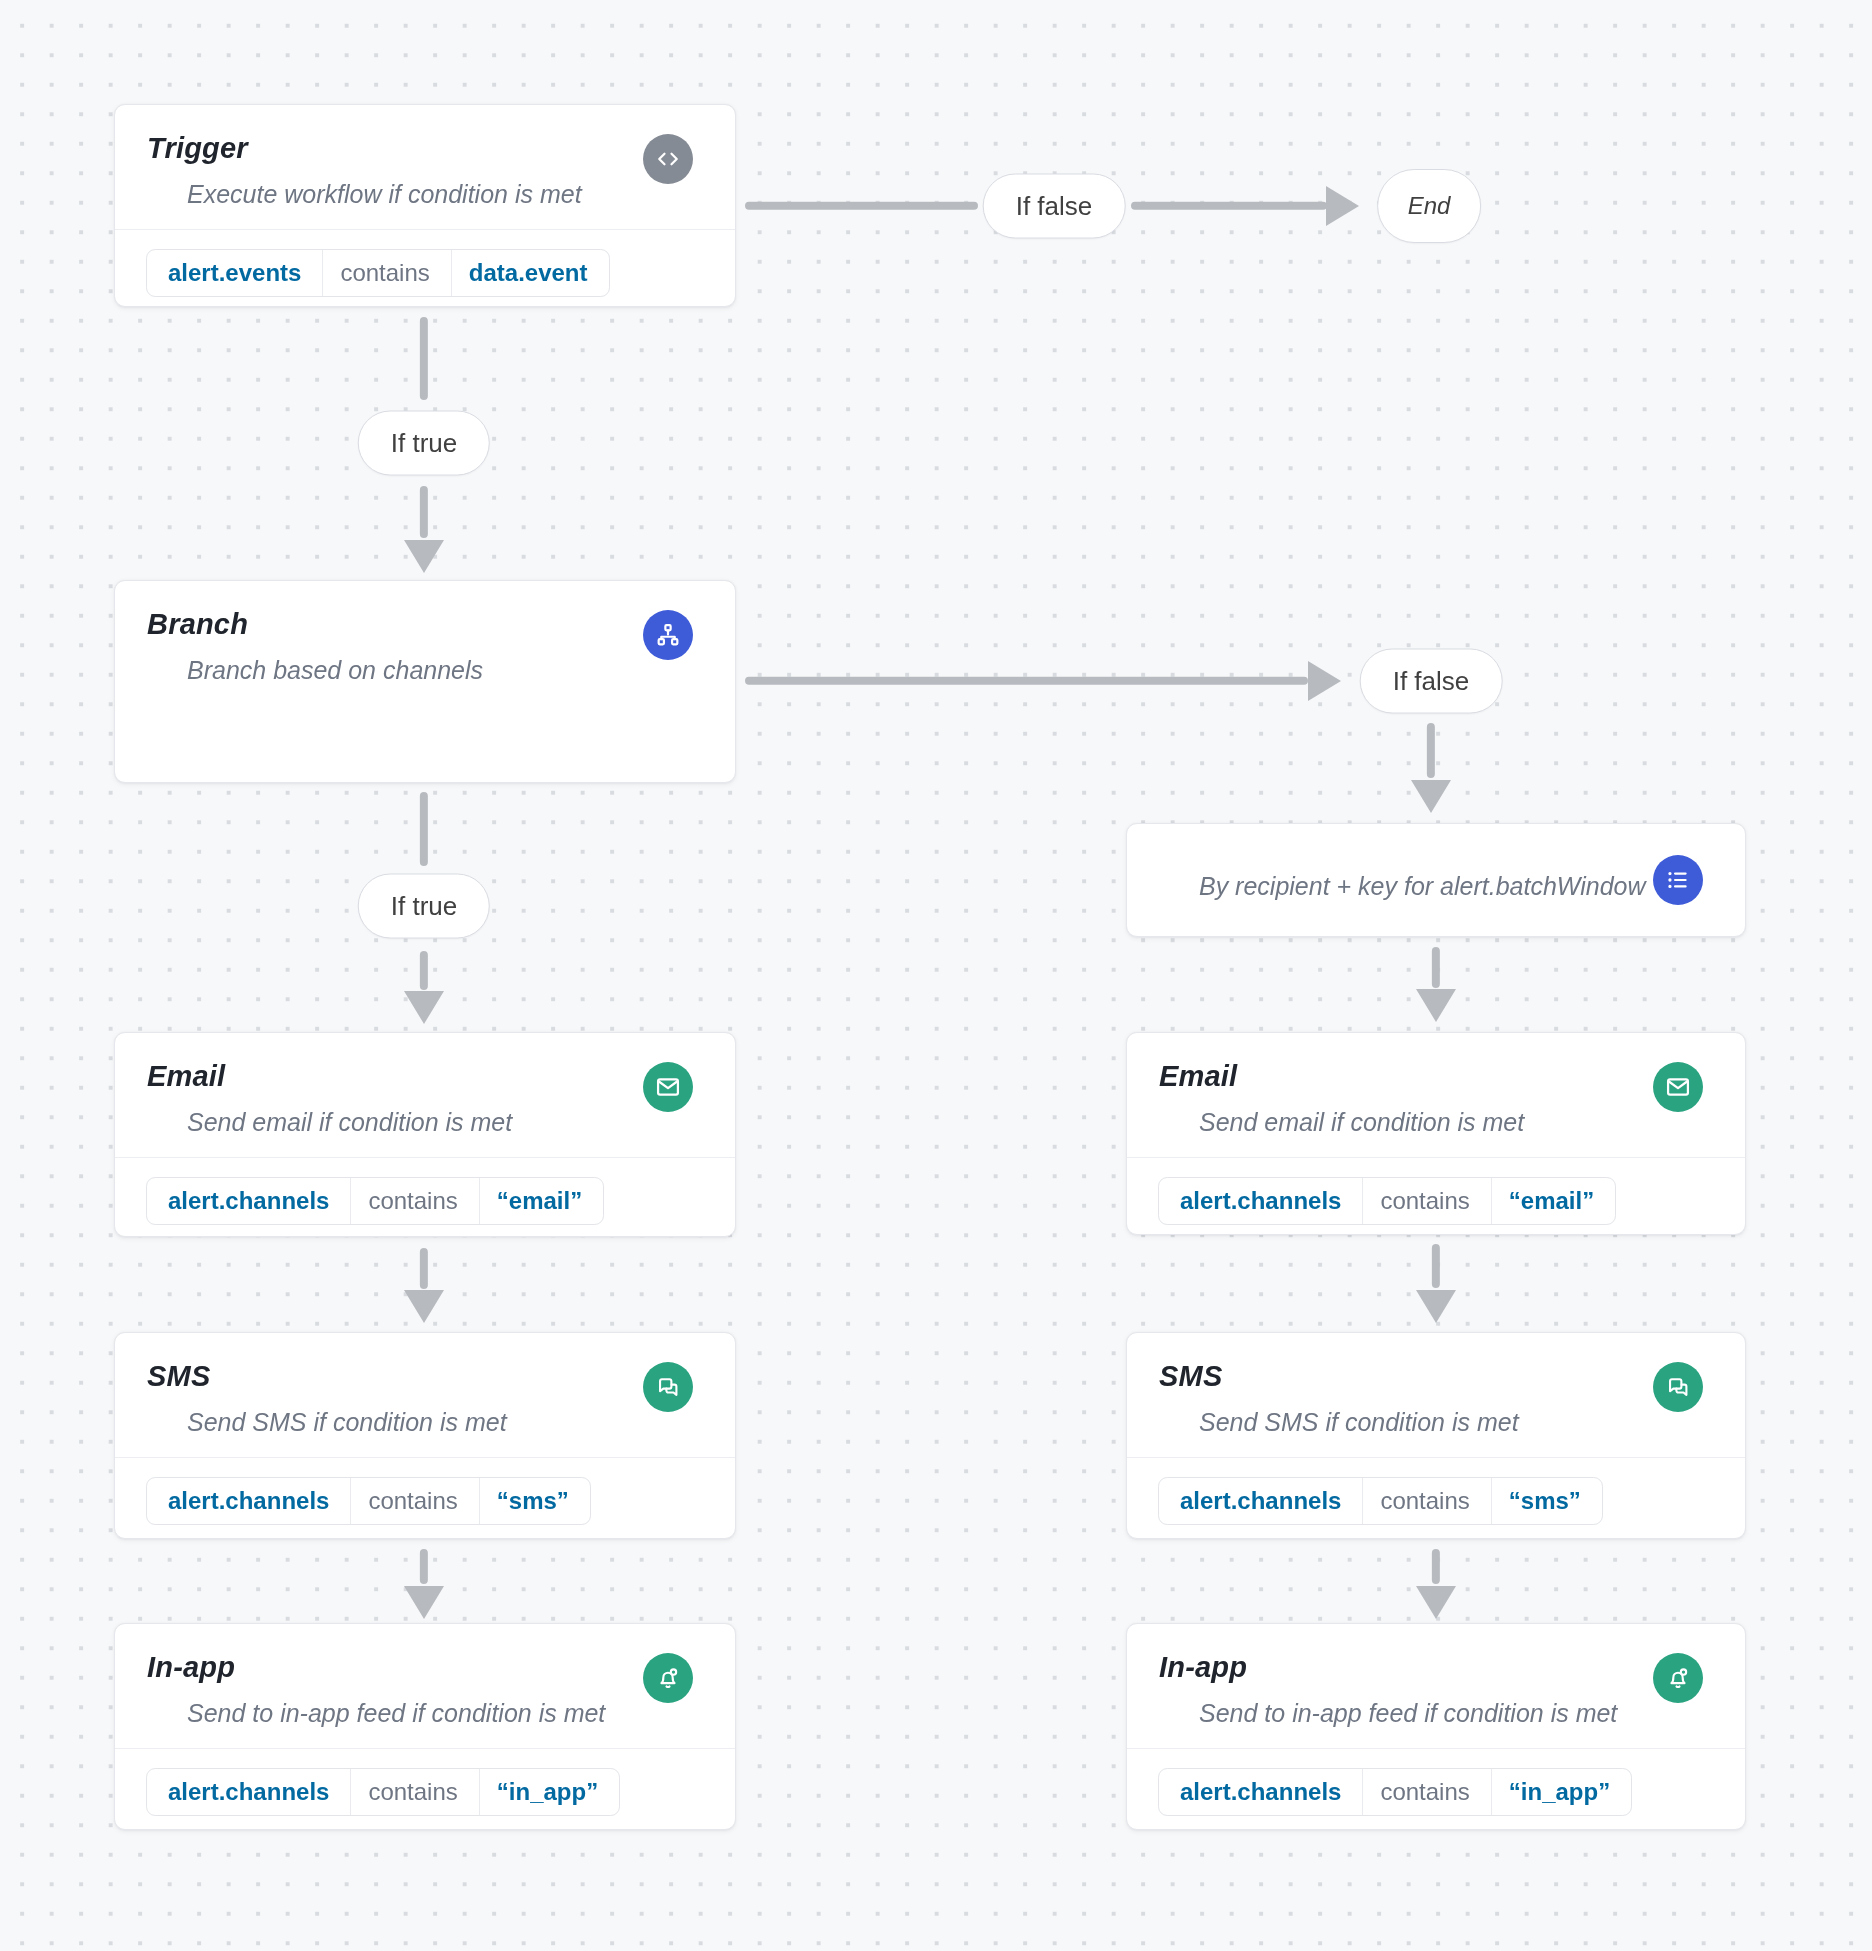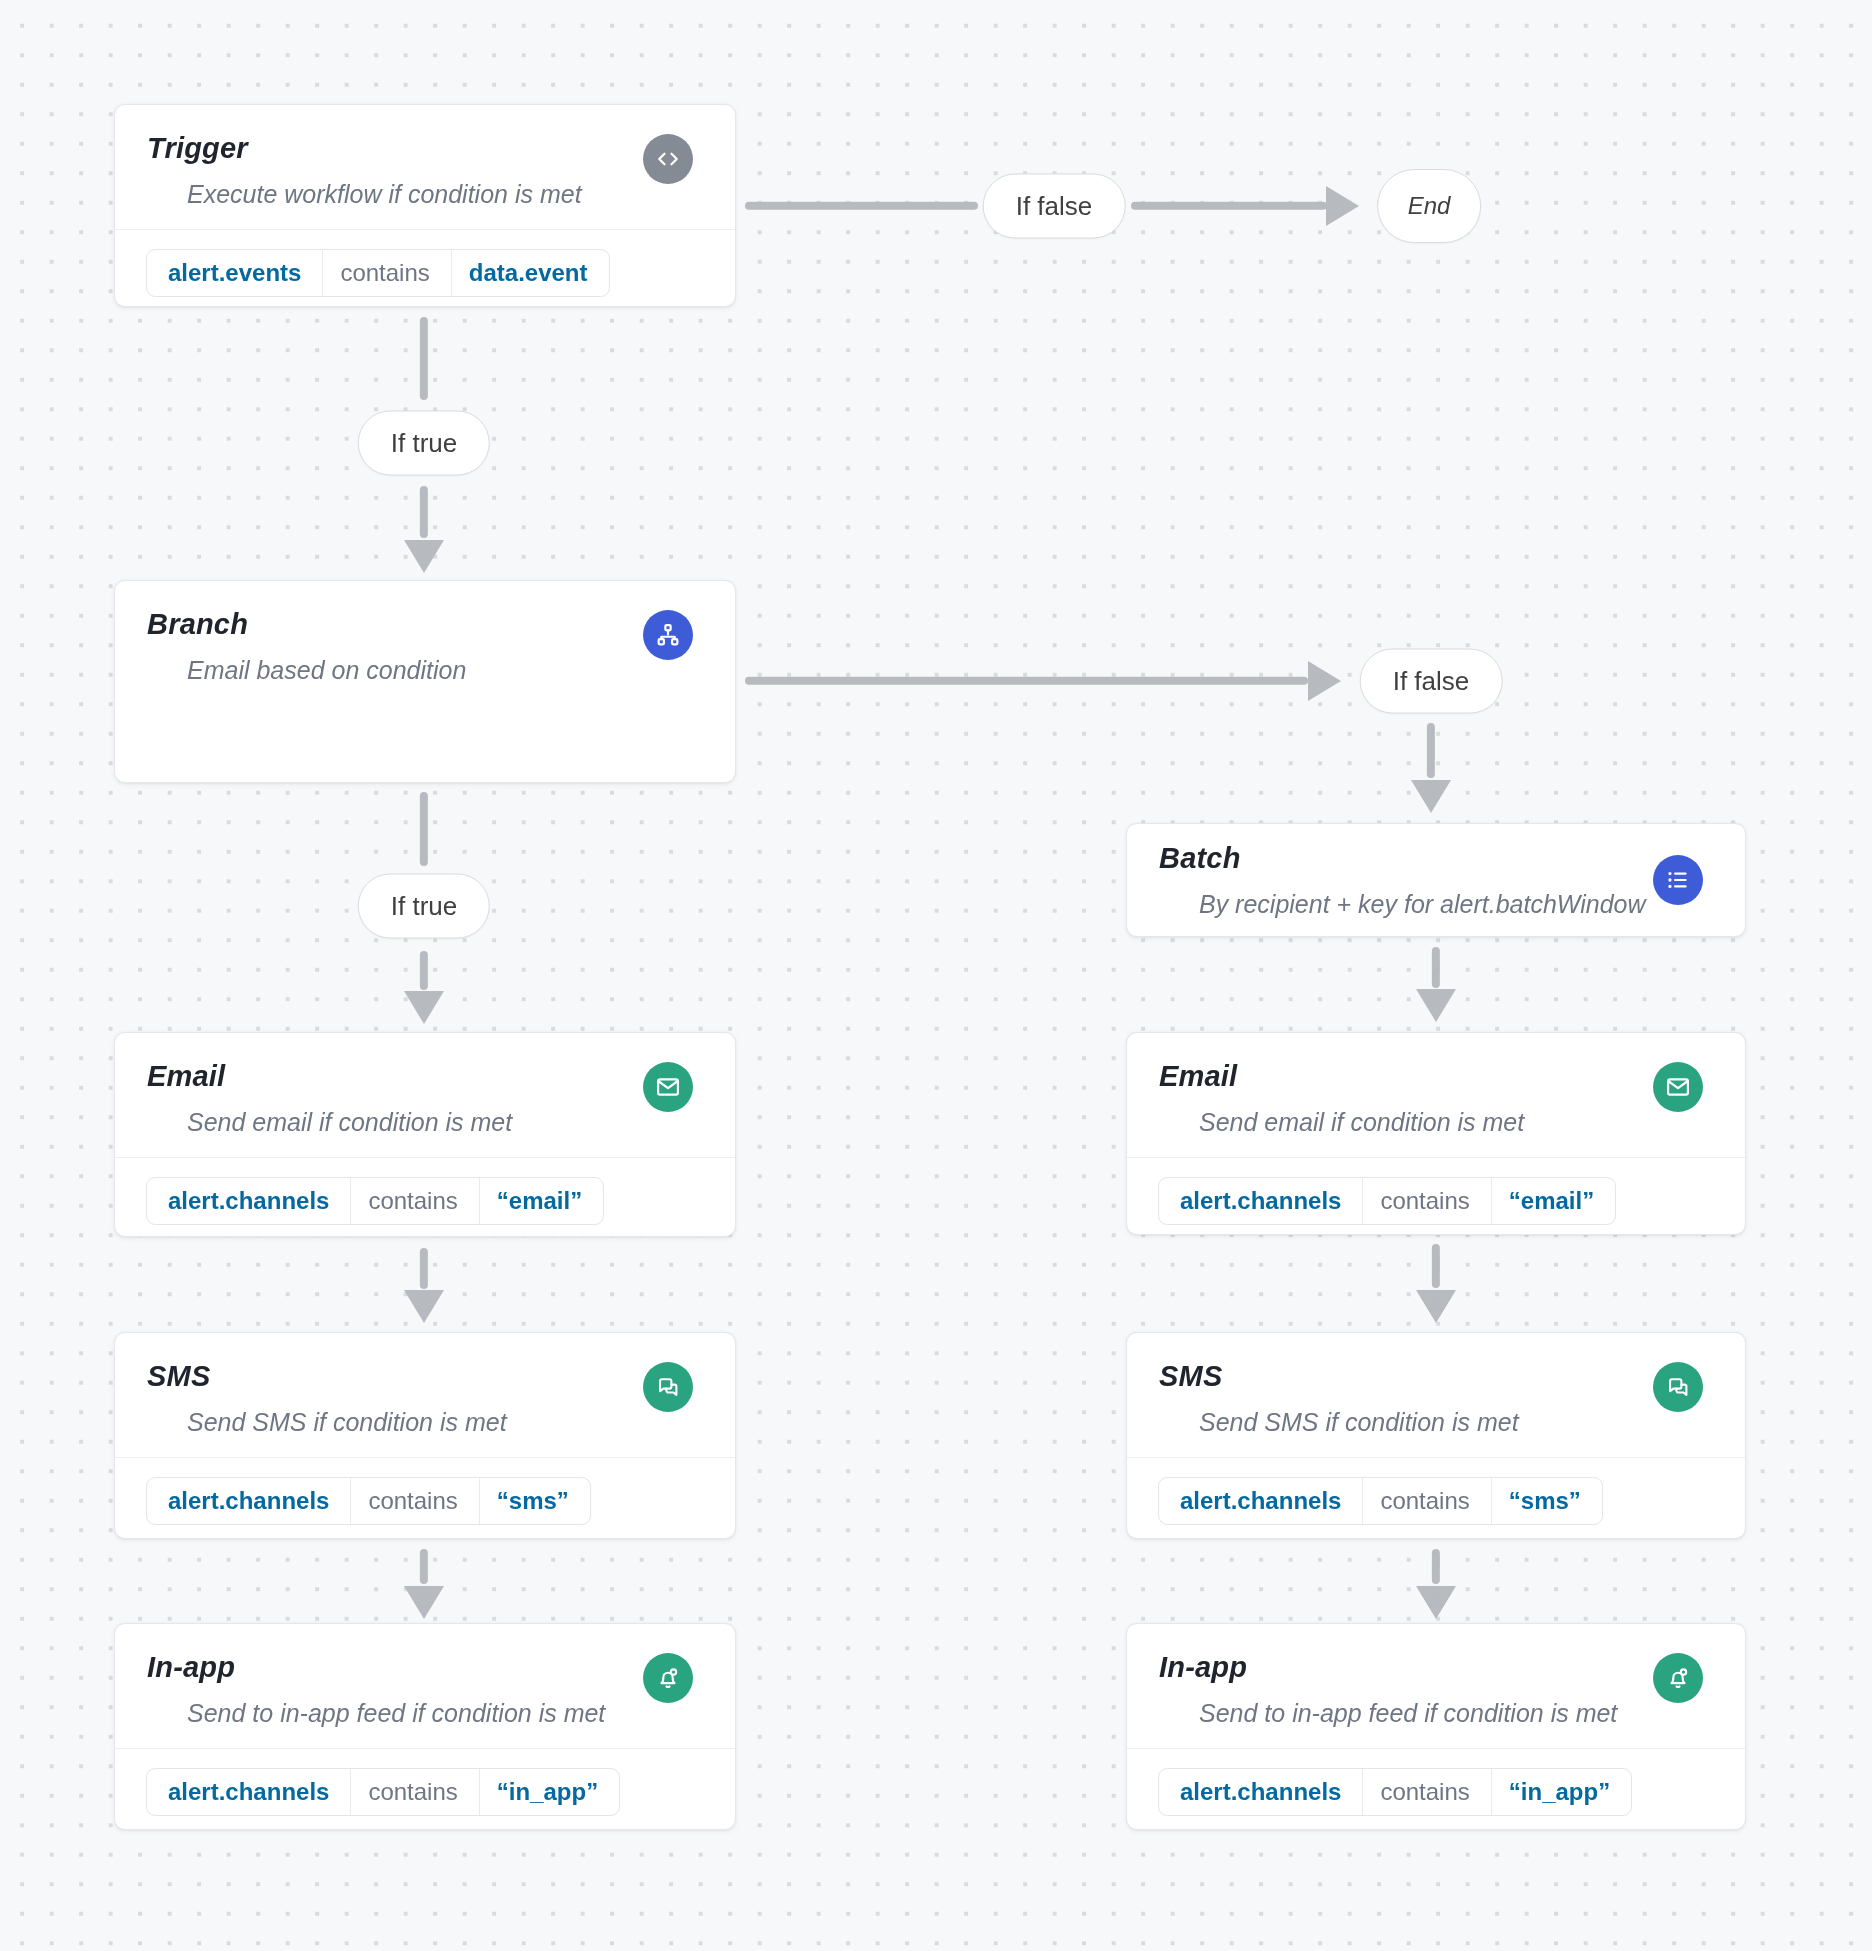--- a/index.html
+++ b/index.html
@@ -114,37 +114,36 @@
         <span class="seg op">contains</span>
         <span class="seg mono">data.event</span>
       </div>
     </div>
   </div>
 
   <div class="node" style="left:114px;top:580px;width:622px;height:203px;">
     <div class="node-head">
       <div class="node-texts">
         <div class="node-title">Branch</div>
-        <div class="node-sub">Email based on condition</div>
+        <div class="node-sub">Branch based on channels</div>
       </div>
       <div class="node-icon blue">
         <svg width="28" height="28" viewBox="0 0 24 24" fill="none" stroke="#fff" stroke-width="1.9" stroke-linecap="round" stroke-linejoin="round">
           <rect x="9.75" y="3.5" width="4.5" height="4.5" rx="0.9"></rect>
           <rect x="4" y="15.5" width="4.5" height="4.5" rx="0.9"></rect>
           <rect x="15.5" y="15.5" width="4.5" height="4.5" rx="0.9"></rect>
           <path d="M12 8v3.5 M6.25 15.5v-2h11.5v2"></path>
         </svg>
       </div>
     </div>
   </div>
 
   <div class="node" style="left:1126px;top:823px;width:620px;height:114px;">
     <div class="node-head center">
       <div class="node-texts">
-        <div class="node-title">Batch</div>
         <div class="node-sub">By recipient + key for alert.batchWindow</div>
       </div>
       <div class="node-icon blue">
         <svg width="28" height="28" viewBox="0 0 24 24" fill="none" stroke="#fff" stroke-width="1.9" stroke-linecap="round">
           <path d="M9.5 6.5h9 M9.5 12h9 M9.5 17.5h9"></path>
           <path d="M5.1 6.5h.01 M5.1 12h.01 M5.1 17.5h.01" stroke-width="2.8"></path>
         </svg>
       </div>
     </div>
   </div>

